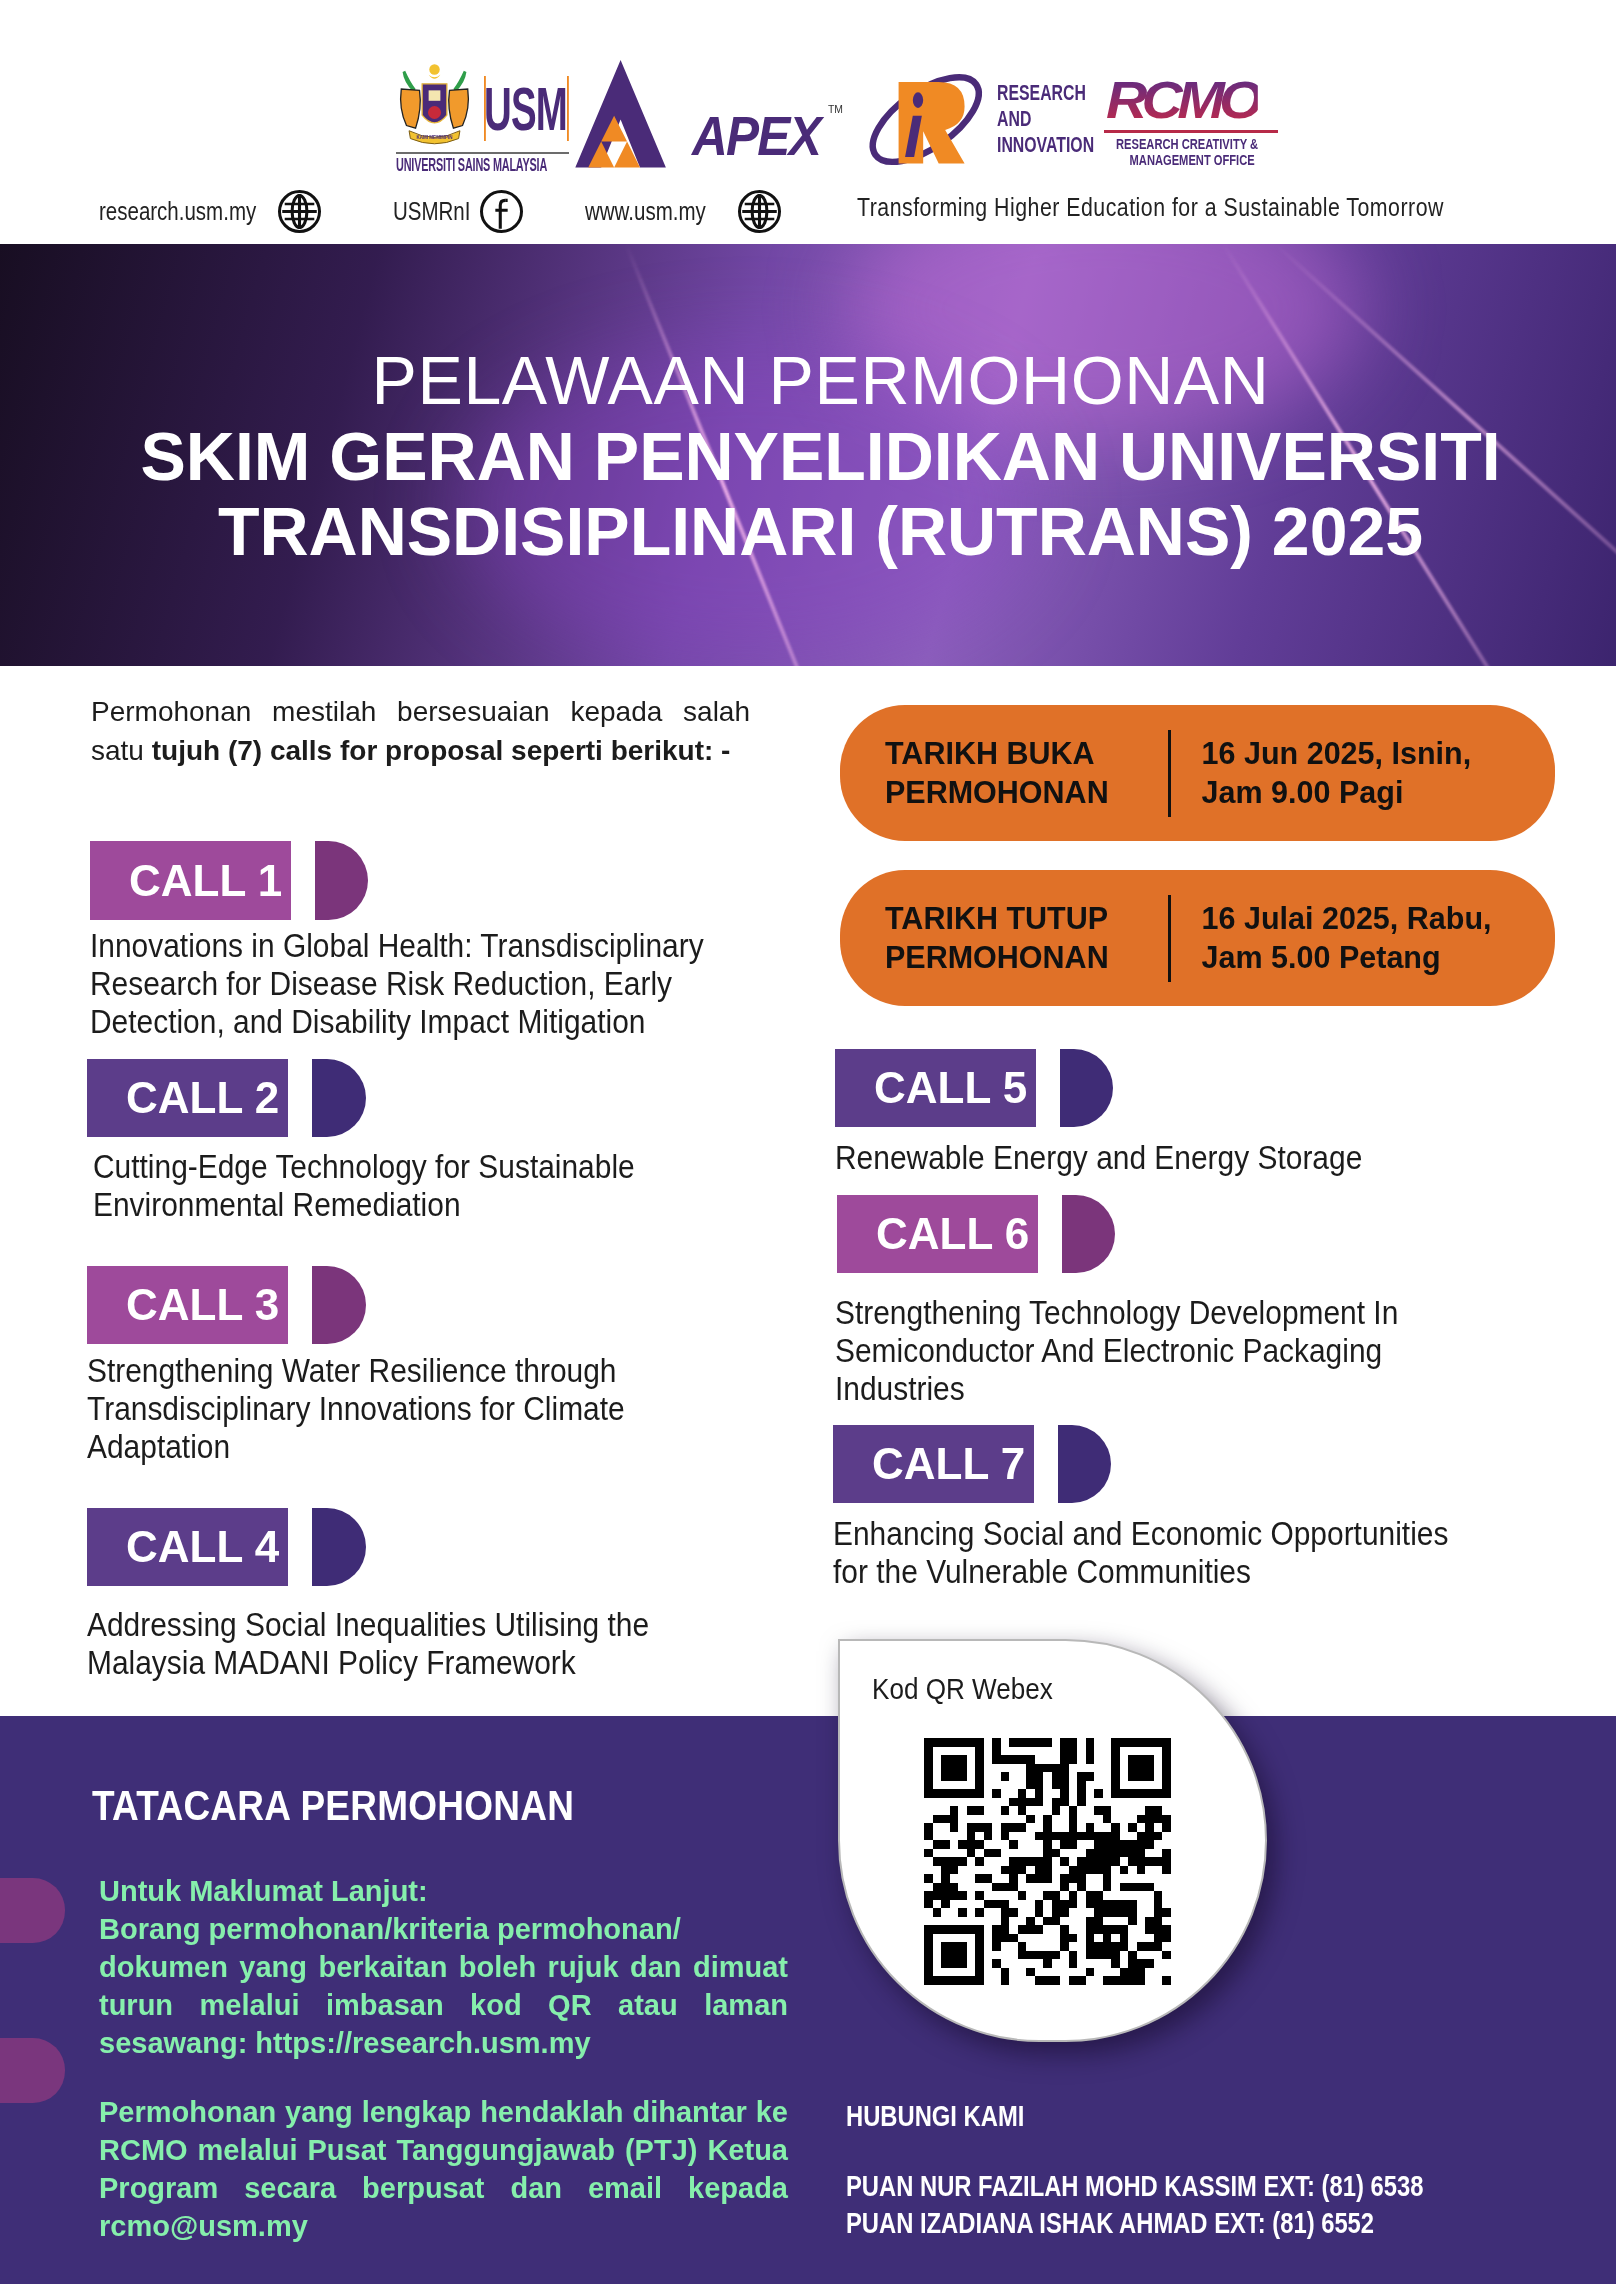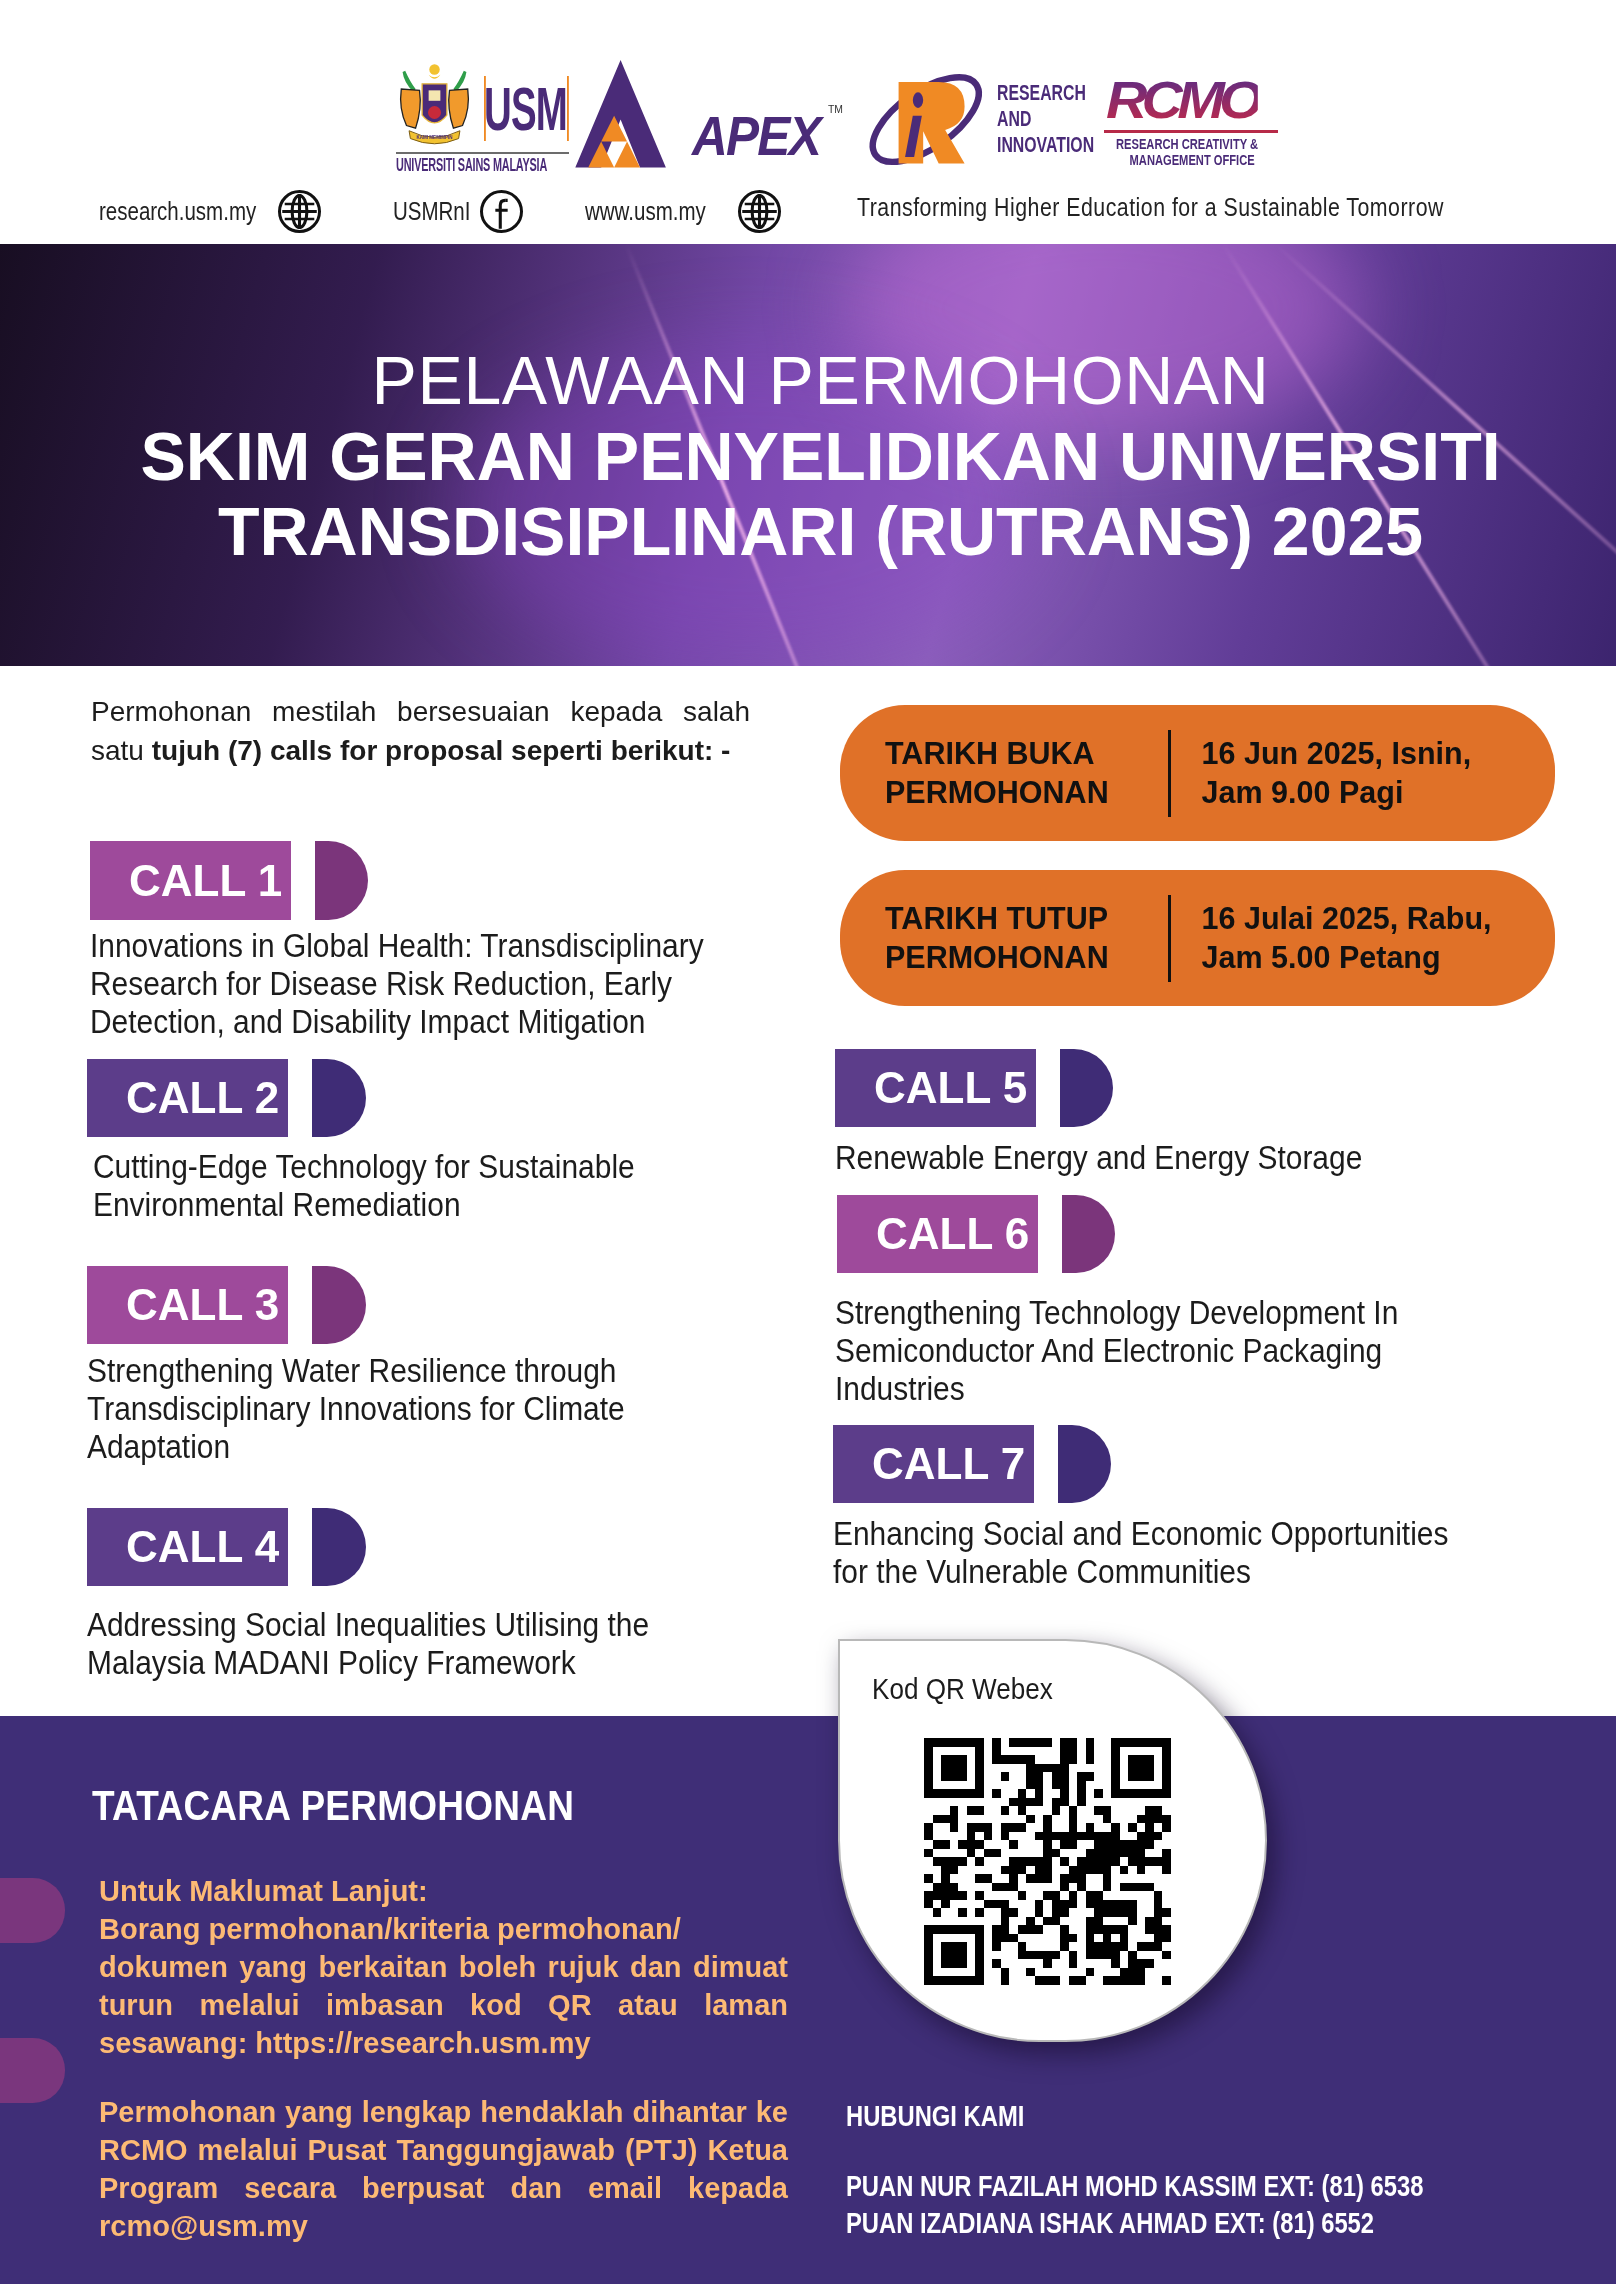--- a/index.html
+++ b/index.html
@@ -64,21 +64,21 @@
 
   .date-pill { position: absolute; left: 840px; width: 715px; height: 136px; background: #e07128; border-radius: 65px; display: flex; align-items: center; }
   .date-pill .left { width: 328px; padding-left: 45px; font-size: 30.5px; font-weight: 700; color: #111; line-height: 39px; white-space: nowrap; }
   .date-pill .divider { width: 2.6px; height: 87px; background: #111; }
   .date-pill .right { padding-left: 31px; font-size: 30.5px; font-weight: 700; color: #111; line-height: 39px; white-space: nowrap; }
 
   
   .footer { position: absolute; left: 0; top: 1716px; width: 1617px; height: 568px; background: #3f2e77; }
   .footer-title { position: absolute; left: 92px; top: 65px; color: #fff; font-size: 43px; font-weight: 700; transform: scaleX(0.86); transform-origin: left; white-space: nowrap; letter-spacing: 0.3px; }
   .accent-tab { position: absolute; left: 0; width: 65px; height: 65px; border-radius: 0 32px 32px 0; background: #7a367d; }
-  .footer-block { position: absolute; left: 99px; width: 689px; color: #fdba74; font-size: 29px; font-weight: 700; line-height: 38px; text-align: justify; }
+  .footer-block { position: absolute; left: 99px; width: 689px; color: #86efac; font-size: 29px; font-weight: 700; line-height: 38px; text-align: justify; }
   .footer-block .line-left { text-align: left; }
 
   .qr-card { position: absolute; left: 838px; top: 1639px; width: 429px; height: 403px; background: #fff; border-radius: 0 214px 214px 214px; border: 2.6px solid #b8b8b8; box-shadow: 9px 11.7px 26px rgba(20, 10, 40, 0.55); }
   .qr-caption { position: absolute; left: 32px; top: 32px; font-size: 29px; color: #1c1c1c; transform: scaleX(0.9); transform-origin: left; white-space: nowrap; }
   .qr-code { position: absolute; left: 84px; top: 97px; width: 247px; height: 247px; }
 
   .contact-title { position: absolute; left: 846px; top: 2100px; color: #fff; font-size: 29px; font-weight: 700; transform: scaleX(0.82); transform-origin: left; white-space: nowrap; }
   .contact-line { position: absolute; left: 846px; color: #fff; font-size: 29px; font-weight: 700; transform: scaleX(0.82); transform-origin: left; white-space: nowrap; }
 </style>
 </head>

